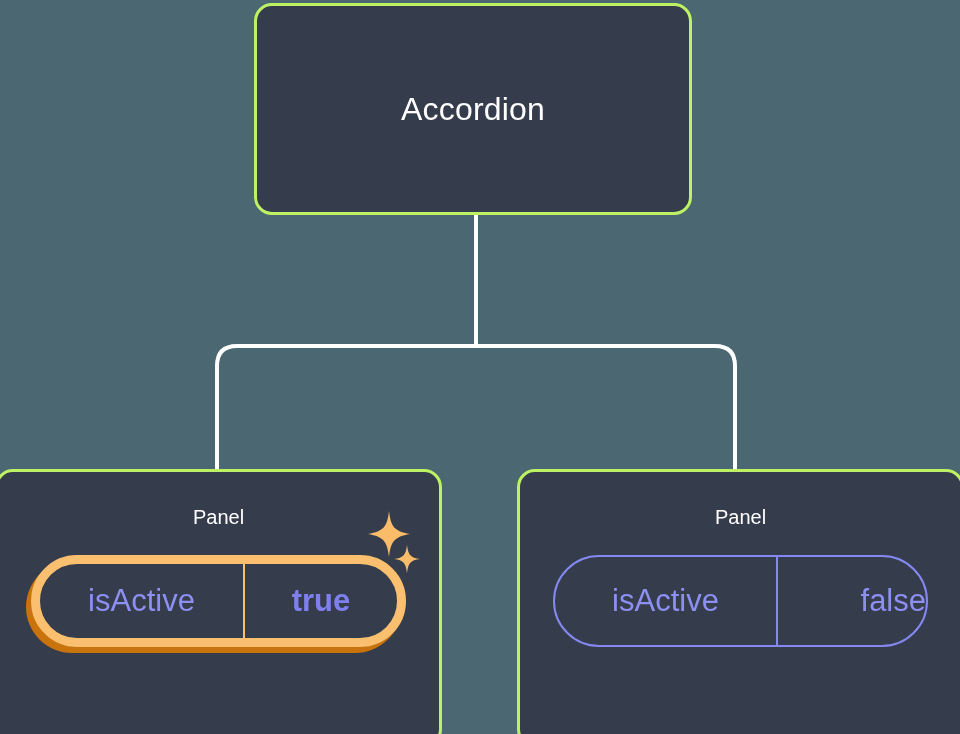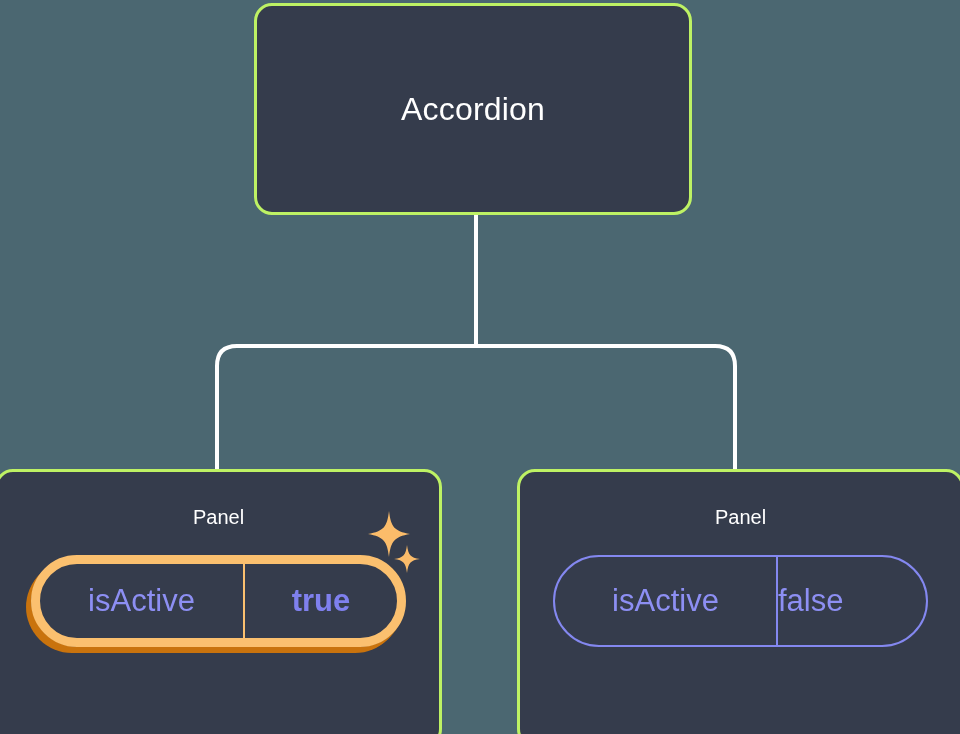--- a/index.html
+++ b/index.html
@@ -108,21 +108,21 @@
     flex: 0 0 221px;
     text-align: center;
   }
   .pill-plain .pill-divider {
     width: 2px;
     align-self: stretch;
     background: #8488f0;
   }
   .pill-plain .pill-val {
     flex: 1 1 auto;
-    text-align: left;
+    text-align: right;
   }
 
   
   .pill-highlight {
     border: 9px solid #fbc06f;
     width: 375px;
     box-shadow:
       -5px 6px 0 0 #c9730d,
       -4px 5px 0 0 #c9730d,
       -2px 3px 0 0 #cf7a10;

